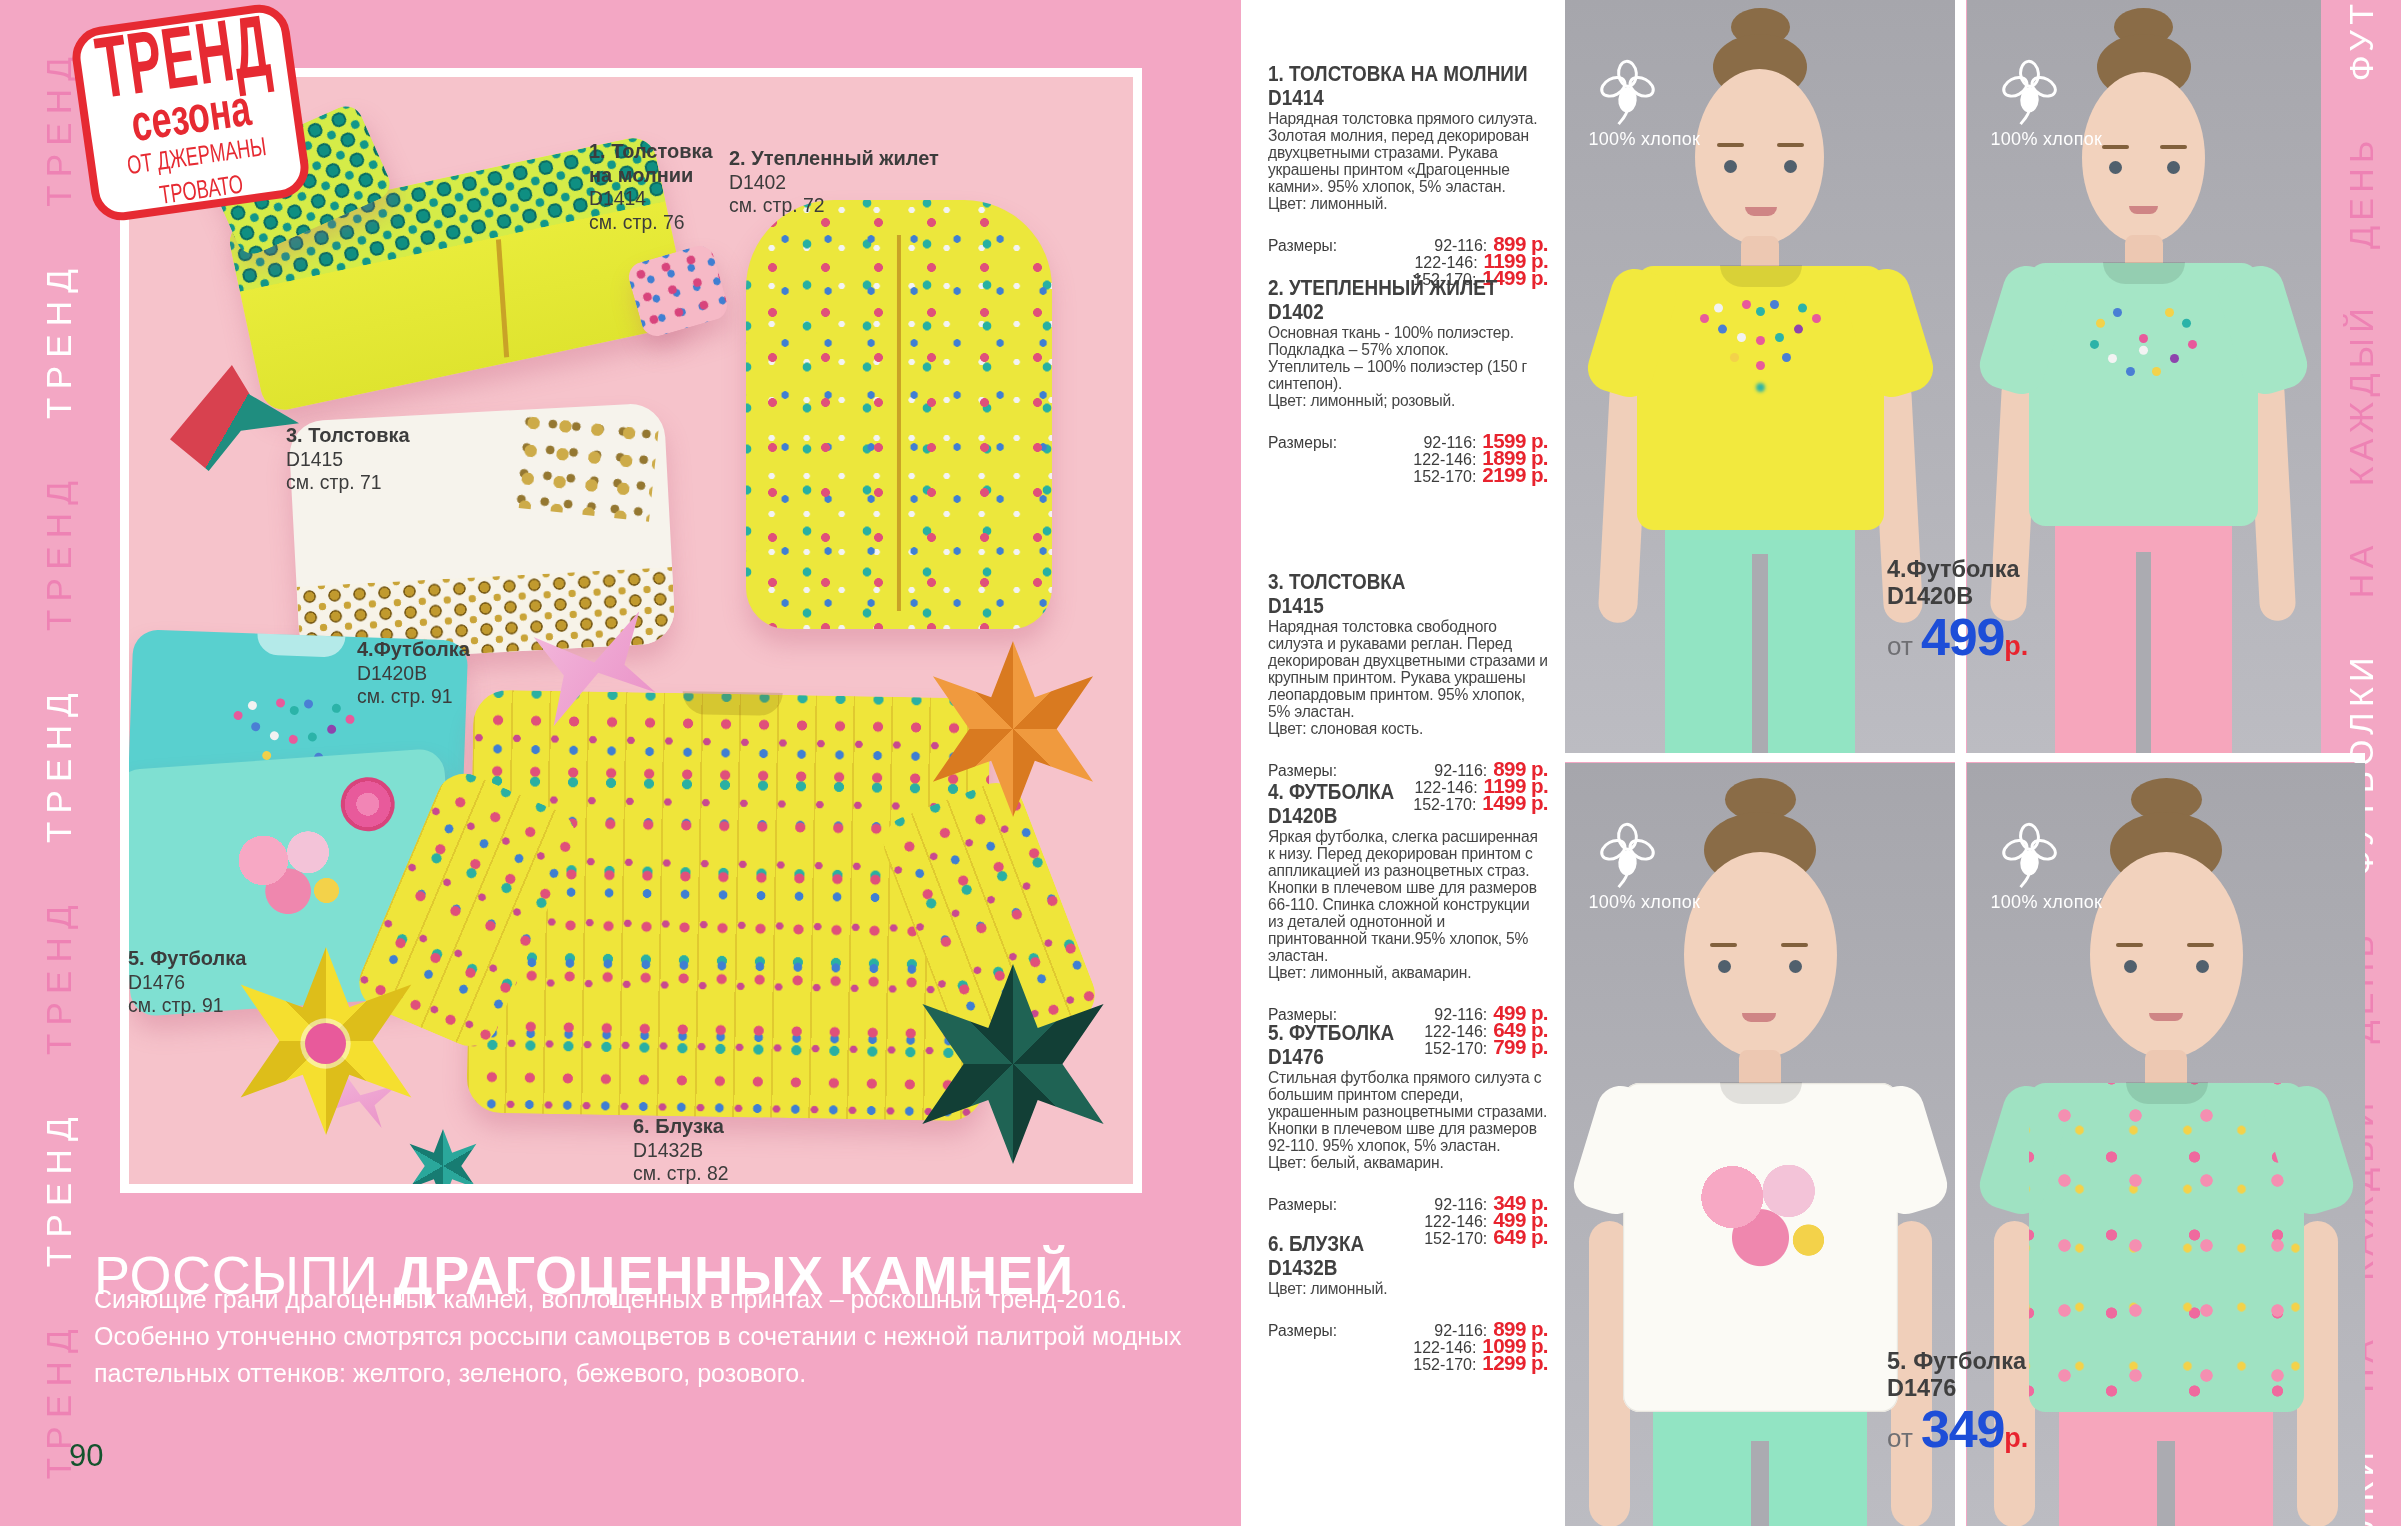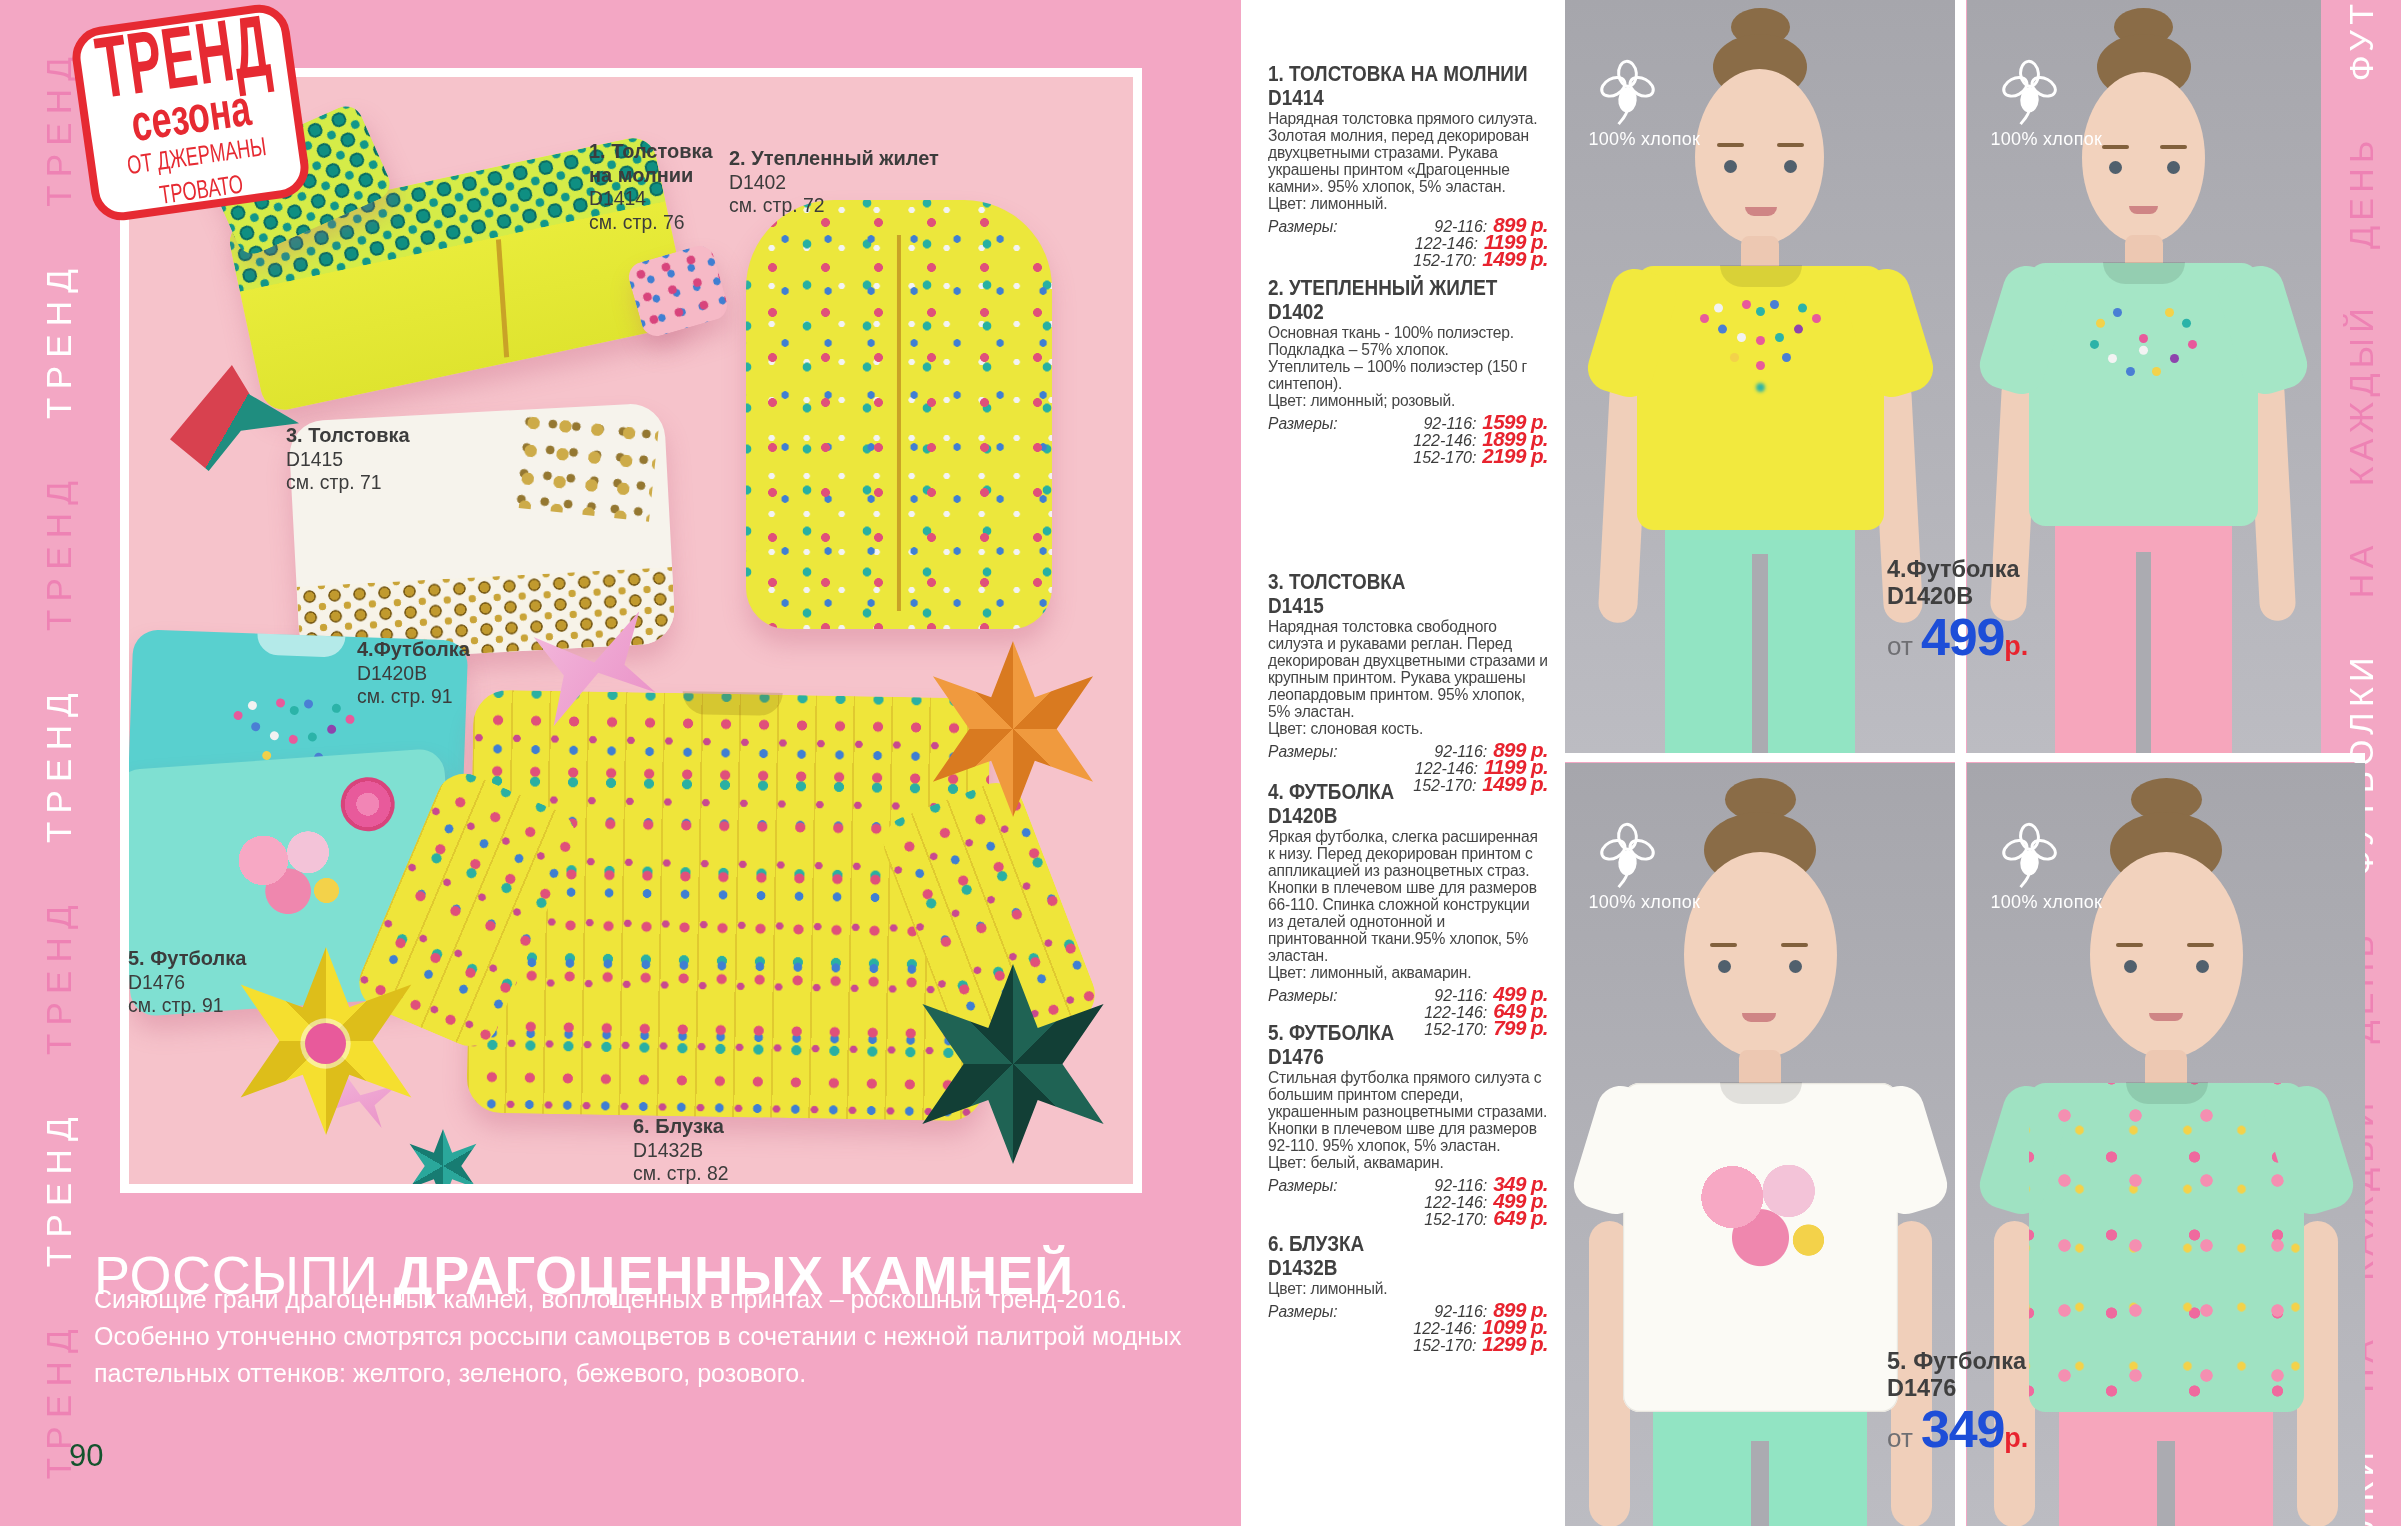--- a/index.html
+++ b/index.html
@@ -76,21 +76,21 @@
          font-weight:400;line-height:37px;}
   .pagenum{position:absolute;left:69px;top:1438px;z-index:3;color:#14532d;font-size:31px;}
 
   
   .midcol{position:absolute;left:1241px;top:0;width:324px;height:1527px;background:#fff;z-index:2;}
   .block{position:absolute;left:27px;width:280px;color:#454545;}
   .b-title{margin:0;font-size:22px;line-height:24px;color:#404040;}
   .b-title span{display:inline-block;transform:scaleX(.86);transform-origin:0 50%;
                 white-space:nowrap;font-weight:700;}
   .b-text{margin:0;font-size:15.6px;line-height:17px;letter-spacing:-0.2px;}
-  .rows{margin-top:1px;font-style:italic;}
+  .rows{margin-top:20px;}
   .row{display:flex;justify-content:flex-end;align-items:baseline;height:17px;gap:5.9px;}
   .row.first{justify-content:space-between;}
   .row .lbl{font-size:15.6px;color:#3c3c3c;}
   .row .rp{display:flex;align-items:baseline;gap:5.9px;}
   .row .range{font-size:16px;color:#3c3c3c;}
   .row .price{font-size:20.6px;font-weight:700;color:#e8232e;letter-spacing:-0.6px;}
 
   
   .photo{position:absolute;overflow:hidden;z-index:2;
          background:linear-gradient(180deg,#a6a6ac 0%,#b0b0b6 45%,#bcbcc2 100%);}

